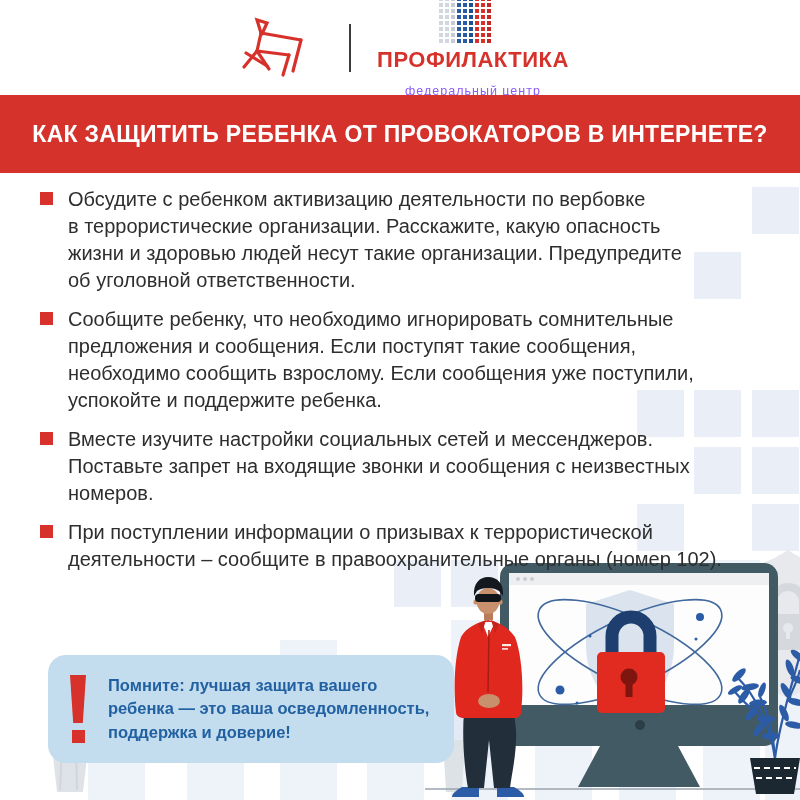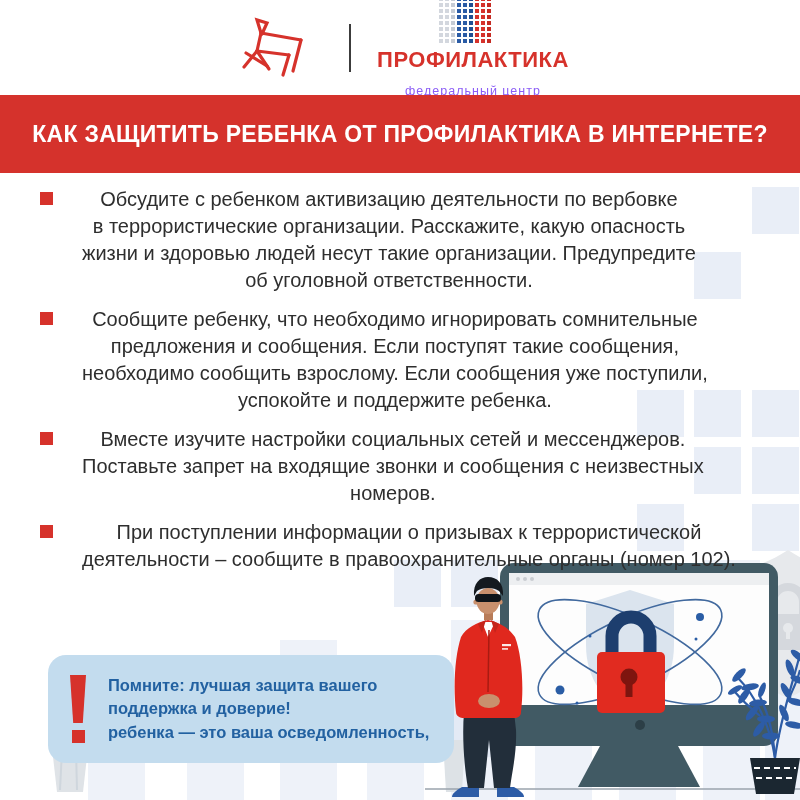--- a/index.html
+++ b/index.html
@@ -19,21 +19,21 @@
            grid-gap:1.5px;margin-bottom:4px;transform:translateX(-8px);}
   .pixgrid div{width:4.5px;height:4.5px;}
   .brand-title{color:#d6322b;font-weight:bold;font-size:22px;letter-spacing:.5px;}
   .brand-sub{color:#8b5cf6;font-size:12.5px;letter-spacing:1px;margin-top:11px;text-decoration:underline;}
   
   .banner{position:absolute;left:0;top:95px;width:800px;height:78px;background:#d5322c;z-index:2;
           display:flex;align-items:center;justify-content:center;}
   .banner-title{color:#ffffff;font-weight:bold;font-size:23px;letter-spacing:.3px;}
   
   .tips{position:absolute;left:40px;top:186px;width:730px;z-index:2;}
-  .tip{display:flex;gap:29px;margin-bottom:12px;text-align:center;}
+  .tip{display:flex;gap:15px;margin-bottom:12px;}
   .tip-marker{width:13px;height:13px;background:#d6322b;margin-top:6px;flex:none;}
   .tip-text{font-size:20px;line-height:27px;color:#2e2e2e;}
   .line{white-space:nowrap;}
   
   .note{position:absolute;left:48px;top:655px;width:406px;height:108px;background:#c3dcee;
         border-radius:18px;z-index:3;display:flex;align-items:center;padding:0 28px 0 22px;
         box-sizing:border-box;gap:22px;}
   .excl{display:flex;flex-direction:column;align-items:center;flex:none;}
   .excl-bar{width:16px;height:48px;background:#d6322b;
             clip-path:polygon(0 0,100% 0,80% 100%,20% 100%);}
@@ -258,21 +258,21 @@
           <div style="background: rgb(197, 42, 34);"></div>
           <div style="background: rgb(197, 42, 34);"></div>
           <div style="background: rgb(197, 42, 34);"></div>
         </div>
       <div class="brand-title">ПРОФИЛАКТИКА</div>
       <div class="brand-sub">федеральный центр</div>
     </div>
   </div>
 
   <div class="banner">
-    <div class="banner-title">КАК ЗАЩИТИТЬ РЕБЕНКА ОТ ПРОФИЛАКТИКА В ИНТЕРНЕТЕ?</div>
+    <div class="banner-title">КАК ЗАЩИТИТЬ РЕБЕНКА ОТ ПРОВОКАТОРОВ В ИНТЕРНЕТЕ?</div>
   </div>
 
   <div class="tips">
     <div class="tip">
       <div class="tip-marker"></div>
       <div class="tip-text">
         <div class="line">Обсудите с ребенком активизацию деятельности по вербовке</div>
         <div class="line">в террористические организации. Расскажите, какую опасность</div>
         <div class="line">жизни и здоровью людей несут такие организации. Предупредите</div>
         <div class="line">об уголовной ответственности.</div>
@@ -304,18 +304,18 @@
     </div>
   </div>
 
   <div class="note">
     <div class="excl">
       <div class="excl-bar"></div>
       <div class="excl-dot"></div>
     </div>
     <div class="note-text">
       <div class="line">Помните: лучшая защита вашего</div>
+      <div class="line">ребенка — это ваша осведомленность,</div>
       <div class="line">поддержка и доверие!</div>
-      <div class="line">ребенка — это ваша осведомленность,</div>
     </div>
   </div>
 
 </div>
 
 </body></html>

